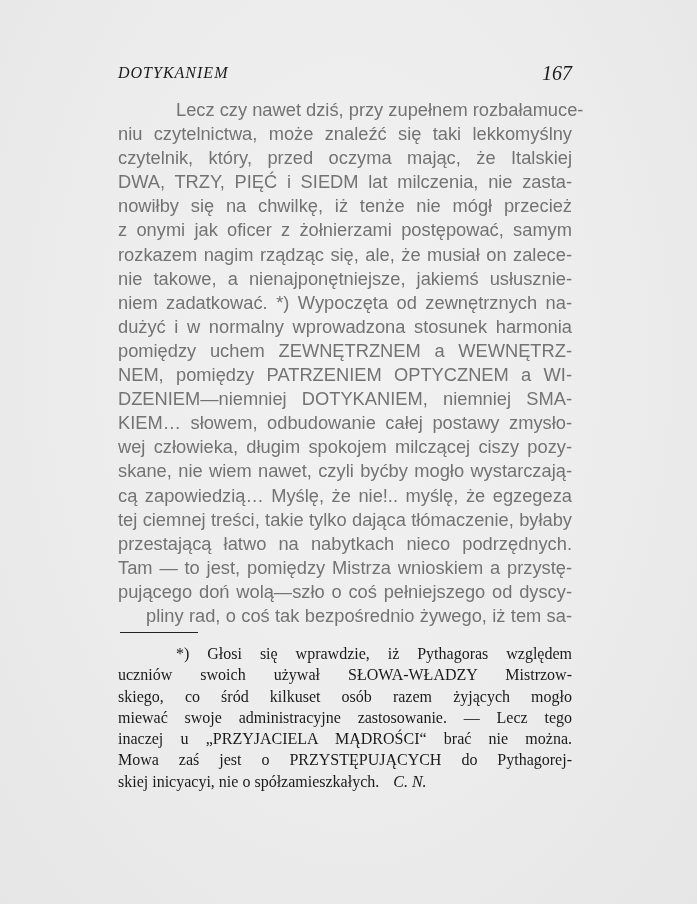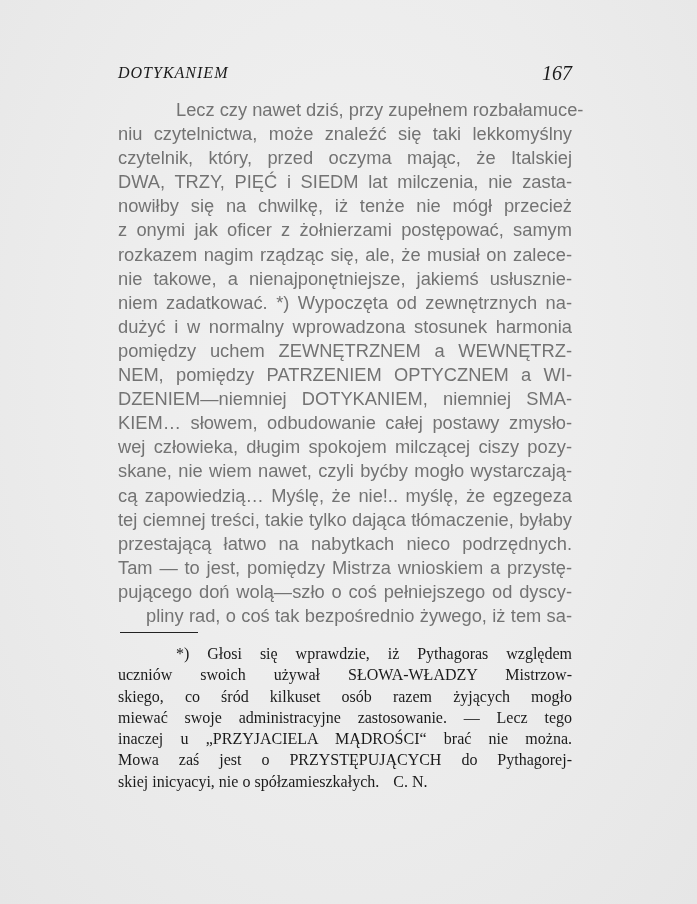--- a/index.html
+++ b/index.html
@@ -95,20 +95,21 @@
     text-align-last: justify;
     height: 21.3px;
   }
   .fn-line.indent {
     padding-left: 58px;
   }
   .fn-line.last {
     text-align-last: left;
   }
   .signature {
+    font-style: italic;
     margin-left: 14px;
   }
 </style>
 </head>
 <body>
 
 <div class="page">
 
   <div class="running-head">
     <span class="running-title">DOTYKANIEM</span>

